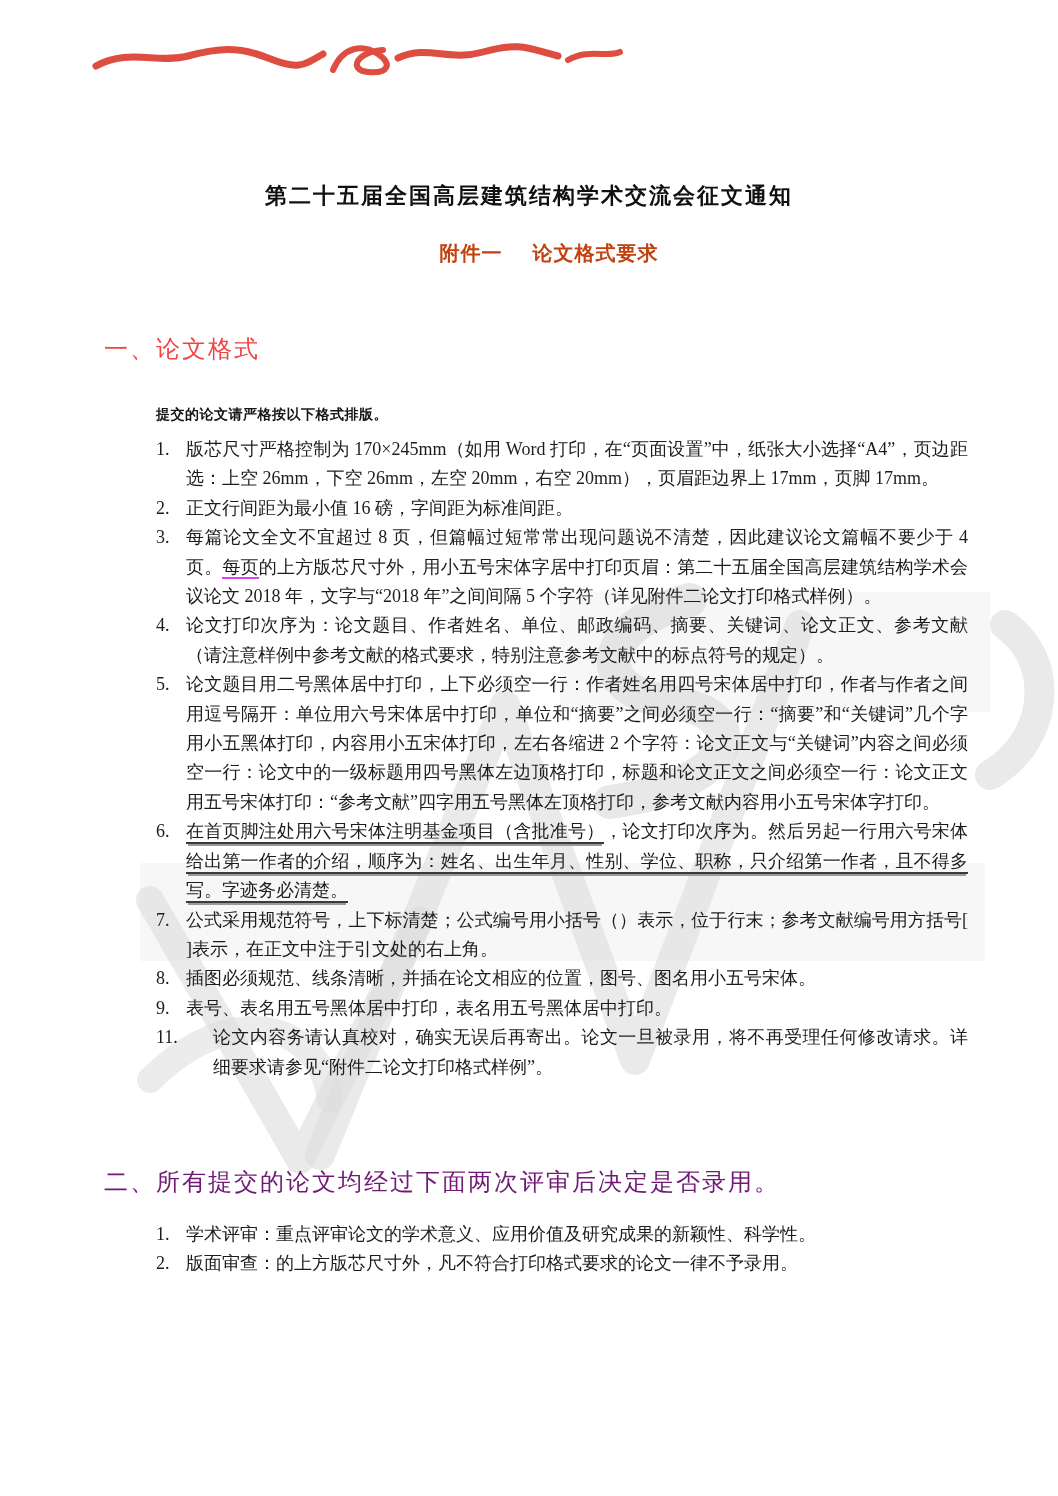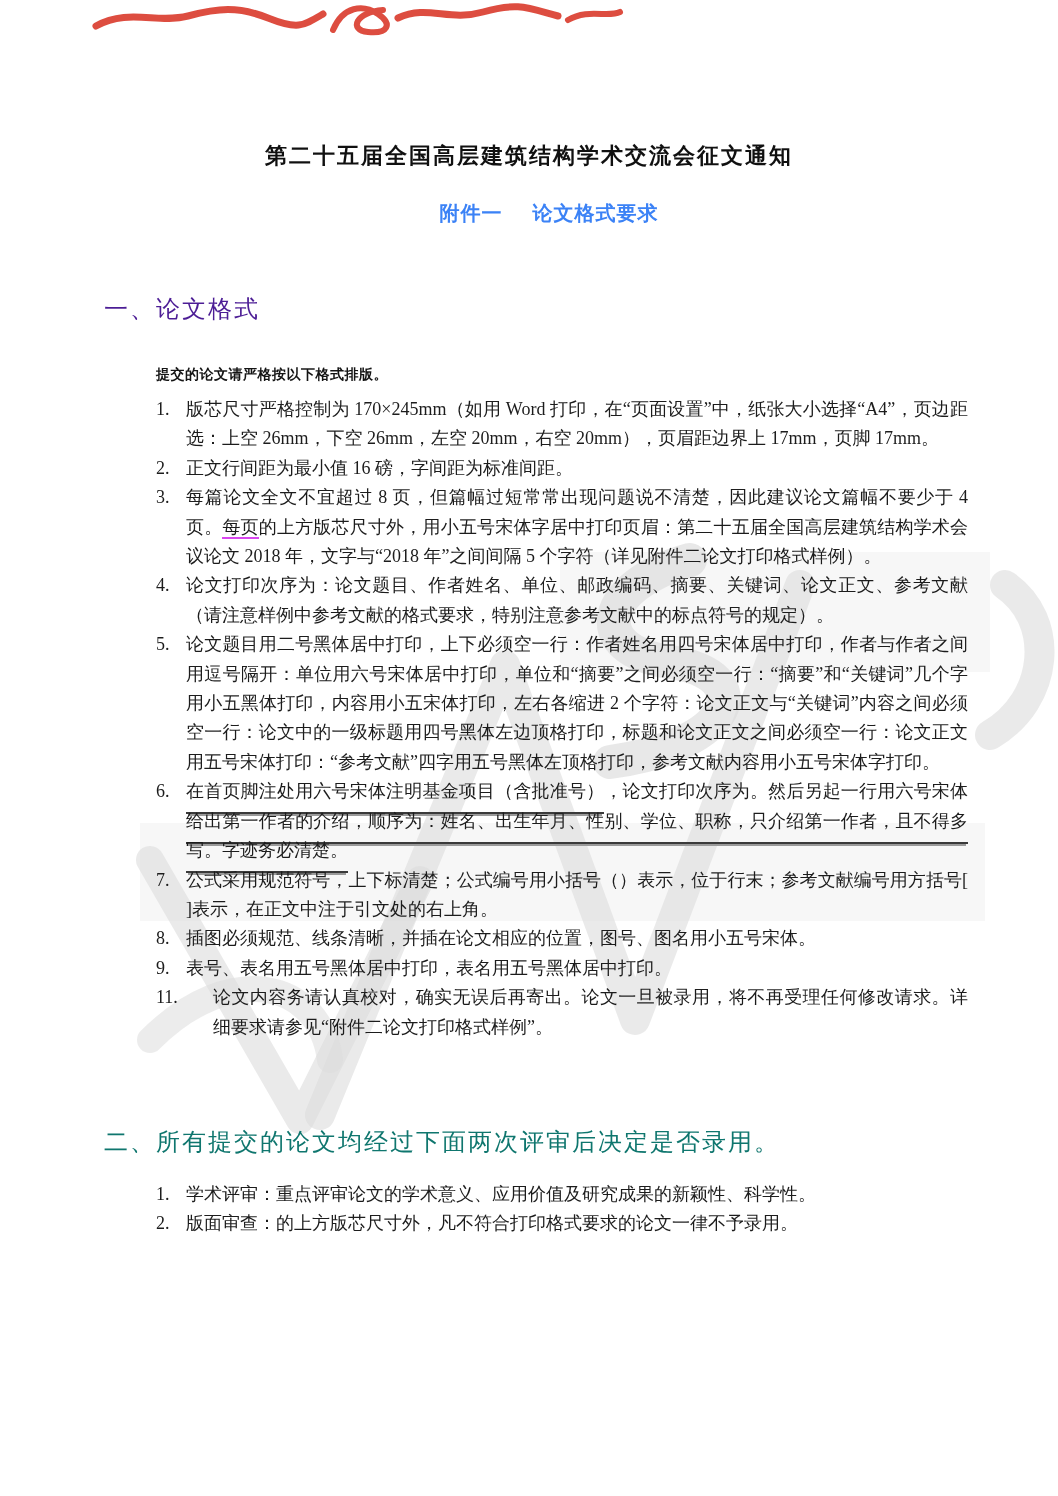--- a/index.html
+++ b/index.html
@@ -3,70 +3,71 @@
 <meta charset="utf-8">
 <style>
   html,body { margin:0; padding:0; background:#ffffff; }
   .page {
     position:relative;
     width:1058px; height:1380px;
     background:#ffffff;
     overflow:hidden;
     font-family:"Liberation Serif","DejaVu Serif",serif;
     color:#1e1e1e;
+    margin-top:40px;
   }
   
   .decor { position:absolute; left:0; top:0; width:1058px; height:1496px; z-index:0; }
   .redmarks { position:absolute; left:88px; top:0; width:560px; height:46px; z-index:2; }
   .wm-stroke { fill:none; stroke:var(--wm,#dcdcdc); stroke-linecap:round; stroke-linejoin:round; }
   .red-stroke { fill:none; stroke:var(--red,#d93a2b); stroke-linecap:round; stroke-linejoin:round; opacity:.9; }
   .wash { opacity:.5; }
   
   .txt { position:relative; z-index:1; }
   .title {
     position:absolute; top:141px; left:0; right:0;
     text-align:center;
     font-family:"Liberation Sans","DejaVu Sans",sans-serif;
     font-weight:bold; font-size:22px; letter-spacing:2px; color:#101010;
   }
   .subtitle {
     position:absolute; top:200px; left:0; right:0;
     text-align:center;
     font-family:"Liberation Sans","DejaVu Sans",sans-serif;
-    font-weight:bold; font-size:20px; letter-spacing:1px; color:#3b82f6;padding-left:40px;
+    font-weight:bold; font-size:20px; letter-spacing:1px; color:#c2410c;padding-left:40px;
   }
   .subtitle .gap { display:inline-block; width:30px; }
   .sec-heading {
     position:absolute; left:104px;
-    font-size:24px; letter-spacing:2px; color:#4c1d95;
+    font-size:24px; letter-spacing:2px; color:#ef4444;
     font-family:"Liberation Serif","DejaVu Serif",serif;
   }
   .sec1-heading { top:293px; }
-  .sec2-heading { top:1126px; color:#0f766e; }
+  .sec2-heading { top:1126px; color:#701a75; }
   .intro {
     position:absolute; top:366px; left:156px;
     font-family:"Liberation Sans","DejaVu Sans",sans-serif;
     font-weight:bold; font-size:14px; color:#141414; letter-spacing:0.5px;
   }
   ol.doc-list {
     position:absolute; margin:0; padding:0; list-style:none;
     left:156px; width:812px;
     font-size:18px; line-height:29.4px; color:#1c1c1c;
   }
   .list1 { top:395px; }
   .list2 { top:1180px; width:790px; }
   ol.doc-list li { display:flex; }
   .num { flex:0 0 30px; }
   .num.wide { flex:0 0 57px; }
   .li-text { flex:1; text-align:justify; }
   .u-solid { border-bottom:2px solid #d946ef; }
   .u-mark {
     border-bottom:2px solid #3a3a3a;
     box-shadow:0 4px 0 -2px #9a9a9a;
-    padding-bottom:11px;
+    padding-bottom:1px;
   }
 </style>
 </head>
 <body>
 
 <div class="page">
 
   <svg class="decor" viewBox="0 0 1058 1496" aria-hidden="true">
     <rect class="wash" x="140" y="823" width="845" height="98" fill="var(--wash,#f0f0f0)"></rect>
     <rect class="wash" x="560" y="552" width="430" height="120" fill="var(--wash,#f0f0f0)"></rect>

